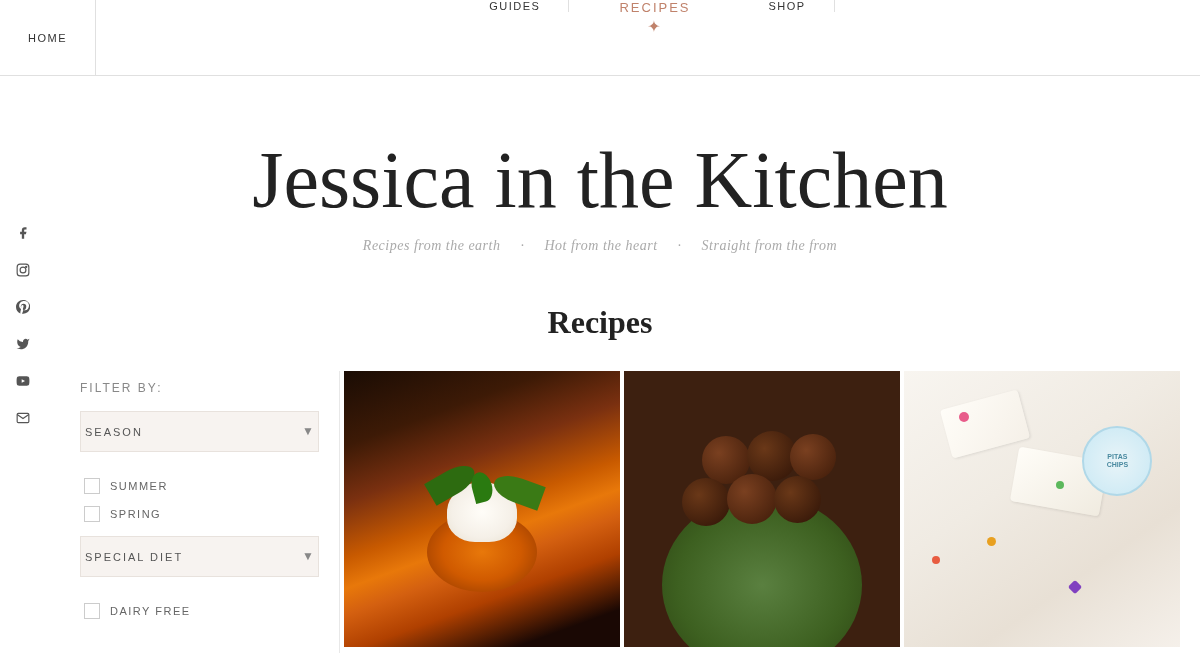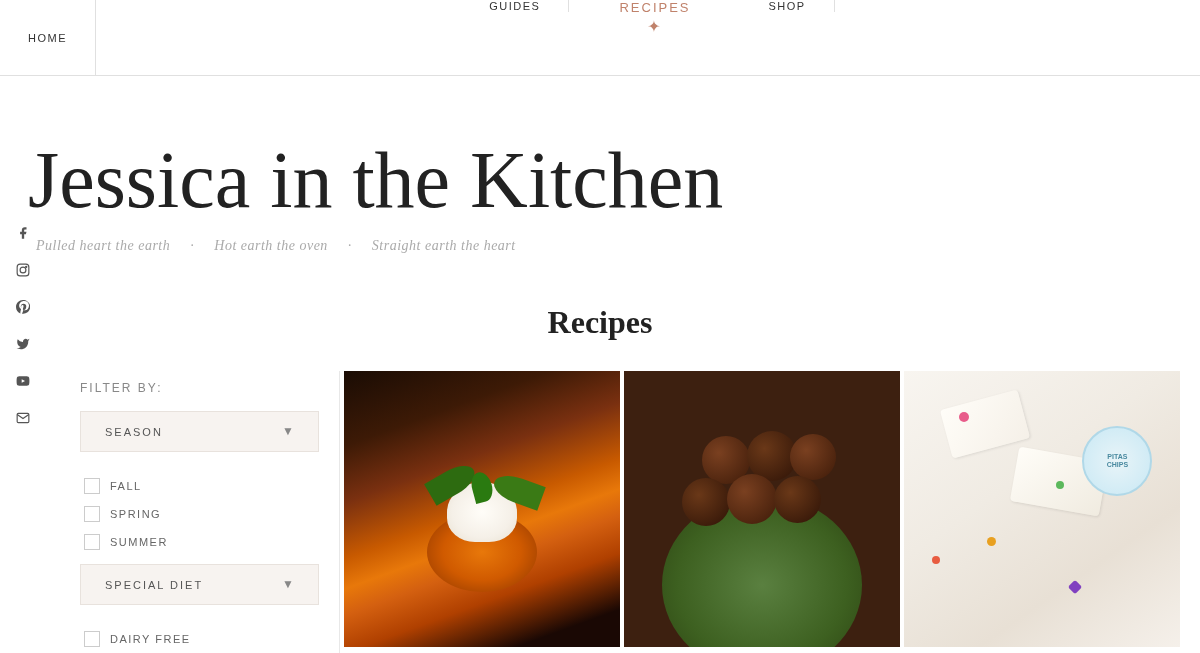--- a/index.html
+++ b/index.html
@@ -73,21 +73,21 @@
     }
     .social-icon {
       font-size: 16px;
       color: #555;
       cursor: pointer;
       line-height: 1;
     }
 
     
     .hero {
-      text-align: left;
+      text-align: center;
       padding: 60px 28px 30px;
     }
     .hero-title {
       font-family: 'Brush Script MT', 'Segoe Script', cursive;
       font-size: 80px;
       font-weight: 400;
       color: #222;
       line-height: 1.1;
       margin-bottom: 14px;
     }
@@ -134,21 +134,21 @@
       font-family: Arial, sans-serif;
       text-transform: uppercase;
       margin-bottom: 16px;
     }
     .filter-dropdown {
       display: flex;
       align-items: center;
       justify-content: space-between;
       background: #f7f3f0;
       border: 1px solid #e8e2dd;
-      padding: 12px 24px;
+      padding: 12px 4px;
       margin-bottom: 16px;
       cursor: pointer;
     }
     .filter-dropdown-label {
       font-size: 11px;
       letter-spacing: 2px;
       text-transform: uppercase;
       color: #555;
       font-family: Arial, sans-serif;
     }
@@ -246,54 +246,50 @@
     <svg width="14" height="14" viewBox="0 0 24 24" fill="none" stroke="#555" stroke-width="2">
         <path d="M4 4h16c1.1 0 2 .9 2 2v12c0 1.1-.9 2-2 2H4c-1.1 0-2-.9-2-2V6c0-1.1.9-2 2-2z"></path>
         <polyline points="22,6 12,13 2,6"></polyline>
       </svg>
   </div>
 </div>
 
 <div class="hero">
   <h1 class="hero-title">Jessica in the Kitchen</h1>
   <p class="hero-subtitle">
-    <span>Pulled heart the earth</span>
+    <span>Recipes from the earth</span>
     <span>·</span>
-    <span>Hot earth the oven</span>
+    <span>Hot from the heart</span>
     <span>·</span>
-    <span>Straight earth the heart</span>
+    <span>Straight from the from</span>
   </p>
 </div>
 
 <div class="recipes-section">
   <h2 class="recipes-title">Recipes</h2>
 </div>
 
 <div class="main-layout">
 
   <div class="filter-panel">
     <div class="filter-by-label">FILTER BY:</div>
 
     <div class="filter-dropdown">
       <span class="filter-dropdown-label">SEASON</span>
       <span class="filter-dropdown-arrow">▼</span>
     </div>
 
     <div class="filter-options">
       <div class="filter-option">
         <div class="filter-checkbox"></div>
-        <span class="filter-option-label">FALL</span>
+        <span class="filter-option-label">SUMMER</span>
       </div>
       <div class="filter-option">
         <div class="filter-checkbox"></div>
         <span class="filter-option-label">SPRING</span>
-      </div>
-      <div class="filter-option">
-        <div class="filter-checkbox"></div>
-        <span class="filter-option-label">SUMMER</span>
       </div>
     </div>
 
     <div class="filter-dropdown">
       <span class="filter-dropdown-label">SPECIAL DIET</span>
       <span class="filter-dropdown-arrow">▼</span>
     </div>
 
     <div class="filter-options">
       <div class="filter-option">

